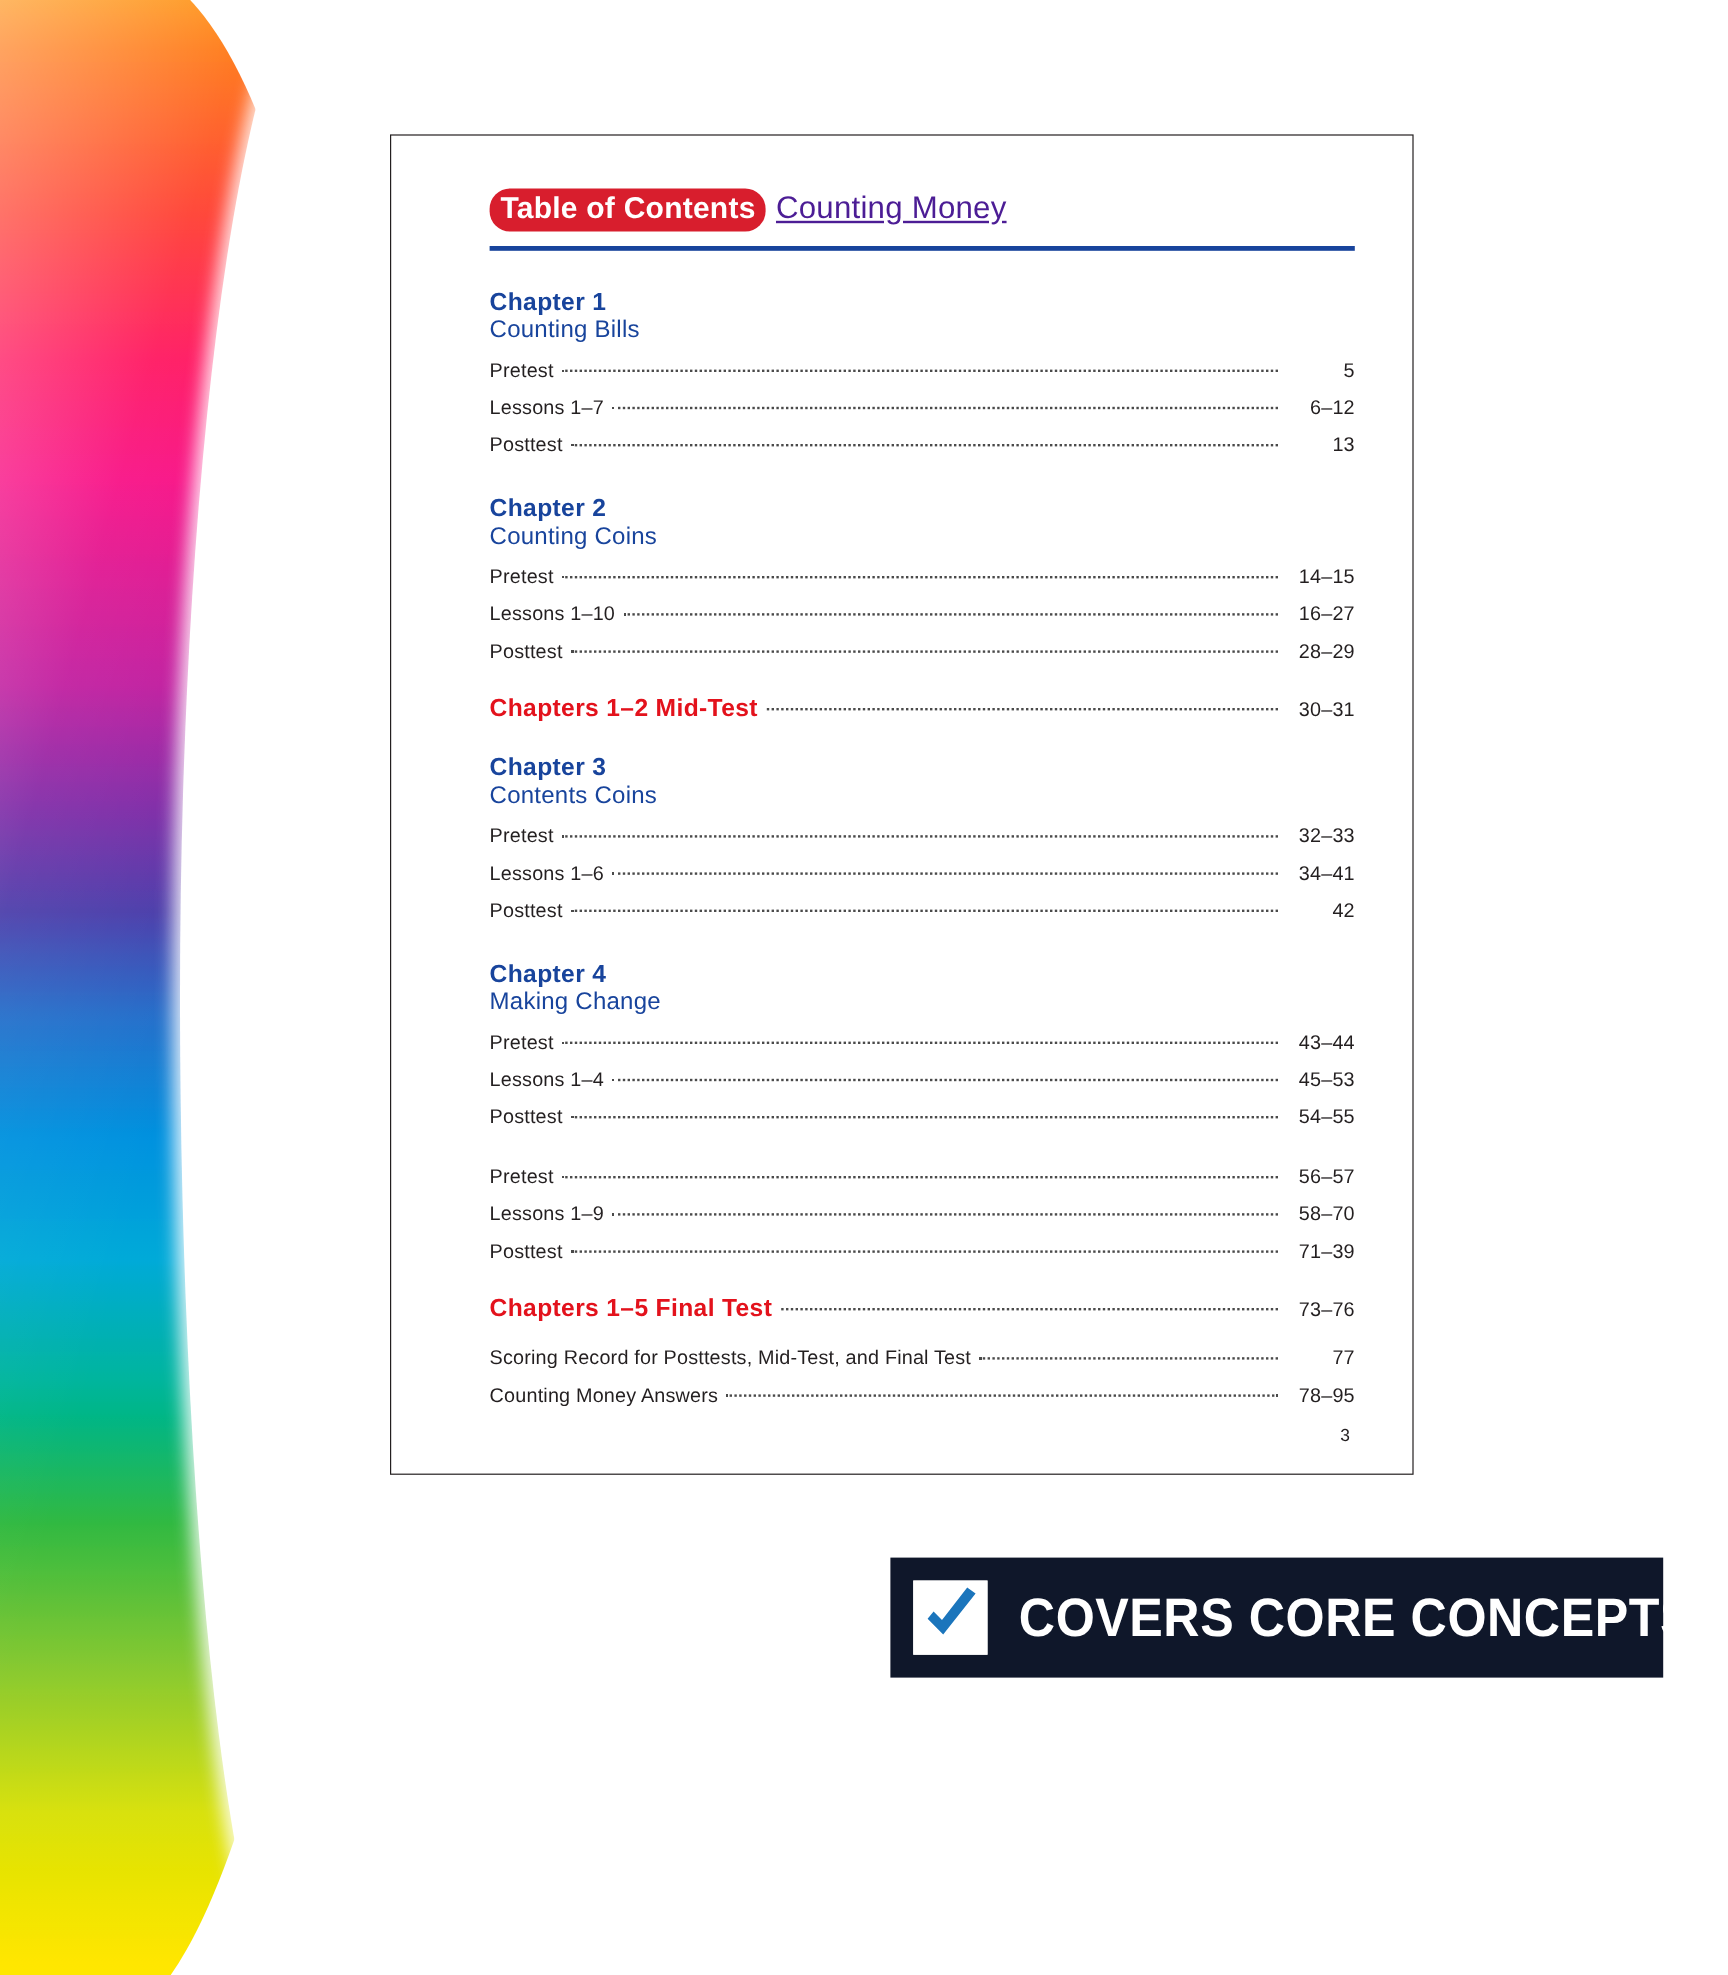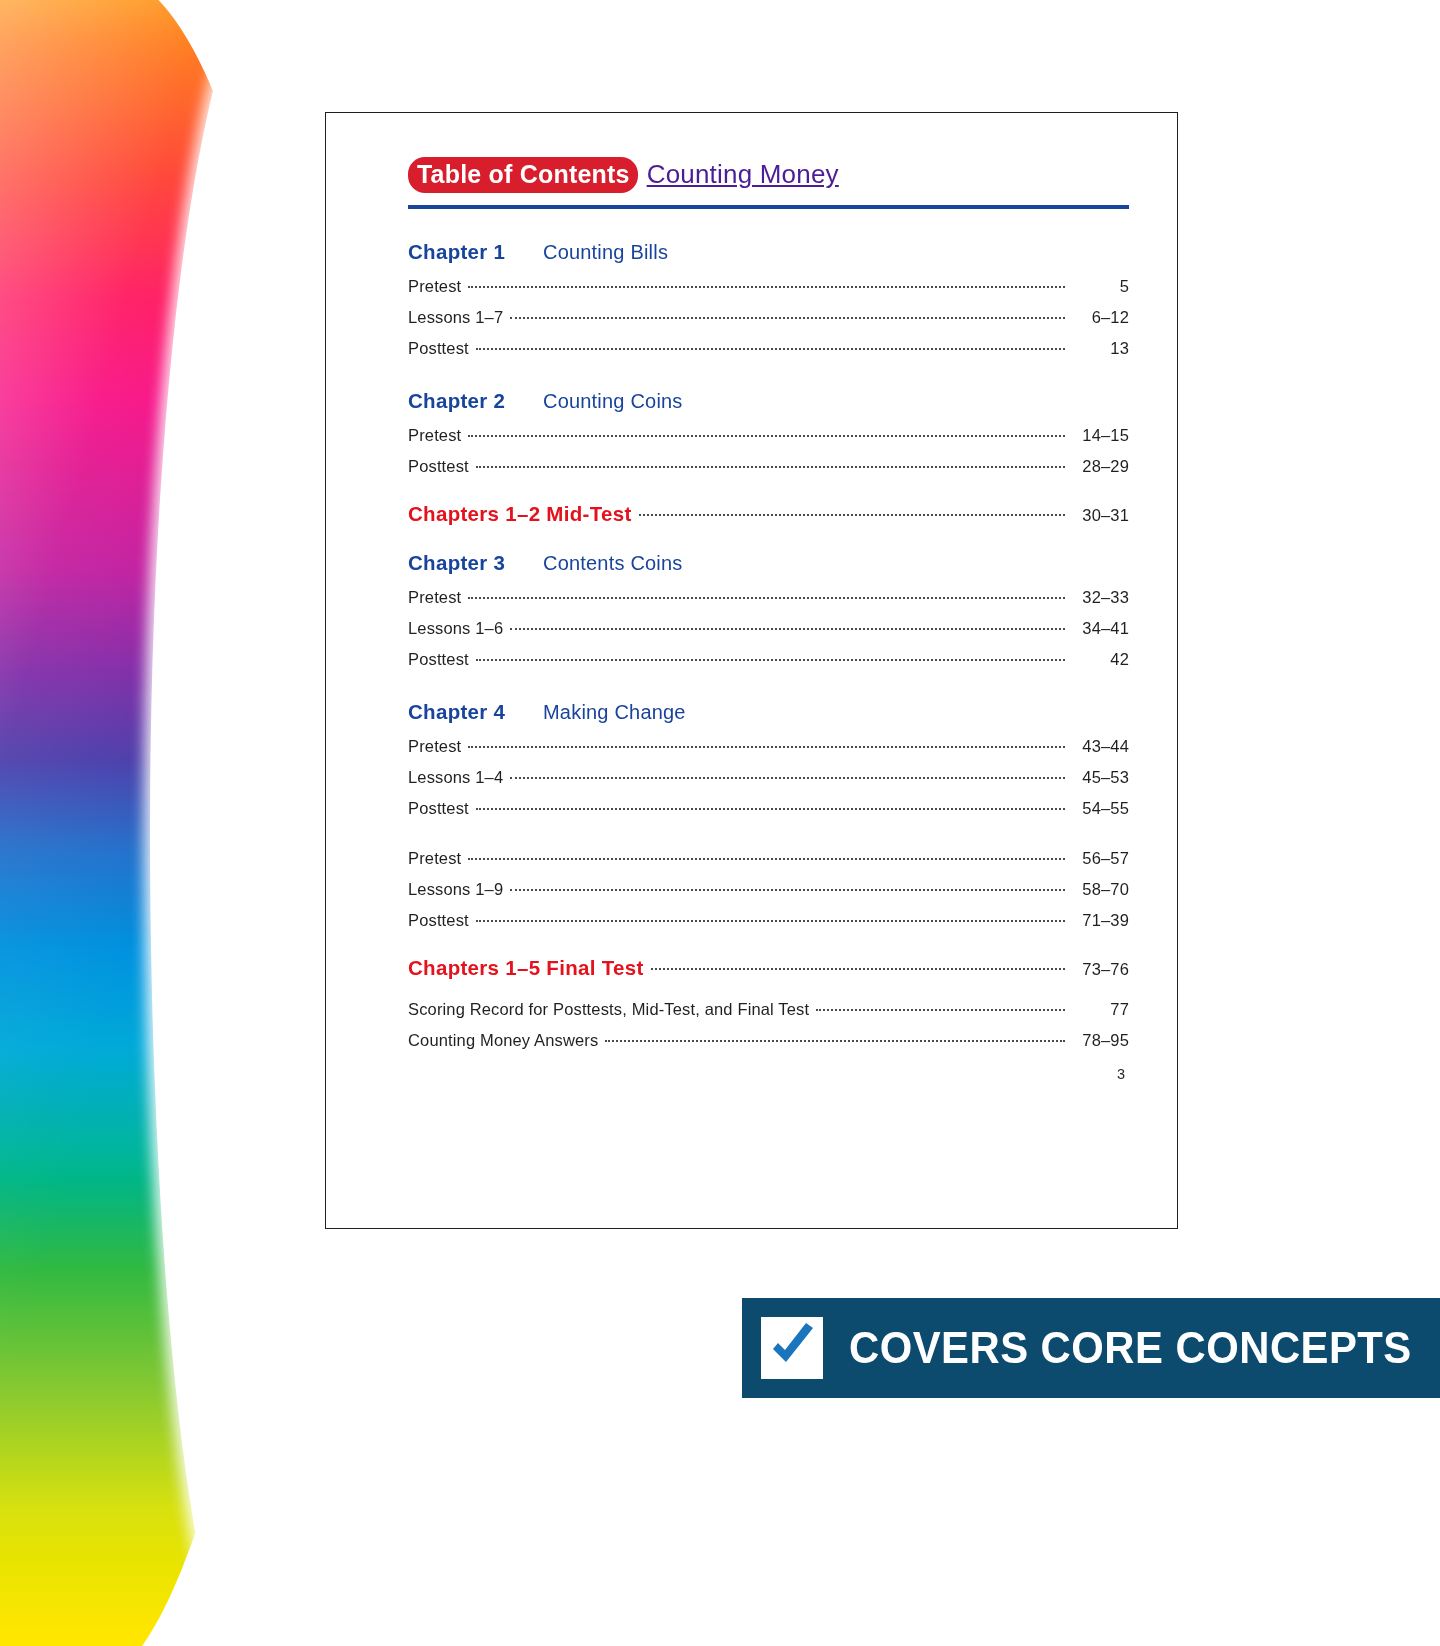--- a/index.html
+++ b/index.html
@@ -134,20 +134,21 @@
   .chapter-block {
     margin-top: 31px;
   }
   .chapter-block.tight {
     margin-top: 25px;
   }
   .chapter-head {
     display: flex;
     align-items: baseline;
     margin-bottom: 13px;
+    flex-direction: column;
   }
   .chapter-label {
     color: #18449c;
     font-weight: bold;
     font-size: 20.5px;
     letter-spacing: 0.3px;
     min-width: 135px;
   }
   .chapter-title {
     color: #18449c;
@@ -208,23 +209,23 @@
     padding-right: 4px;
     font-size: 14.5px;
     color: #231f20;
   }
 
   
   .banner {
     position: absolute;
     left: 742px;
     top: 1298px;
-    width: 698px;
+    width: 644px;
     height: 100px;
-    background: #0c4a6e;
+    background: #0f172a;
     display: flex;
     align-items: center;
     z-index: 4;
   }
   .banner-check {
     width: 62px;
     height: 62px;
     background: #ffffff;
     margin-left: 19px;
     margin-right: 26px;
@@ -292,20 +293,25 @@
       <div class="chapter-head">
         <span class="chapter-label">Chapter  2</span>
         <span class="chapter-title">Counting Coins</span>
       </div>
       <div class="toc-row">
         <span class="rowlabel">Pretest</span>
         <span class="dots"></span>
         <span class="pages">14–15</span>
       </div>
       <div class="toc-row">
+        <span class="rowlabel">Lessons  1–10</span>
+        <span class="dots"></span>
+        <span class="pages">16–27</span>
+      </div>
+      <div class="toc-row">
         <span class="rowlabel">Posttest</span>
         <span class="dots"></span>
         <span class="pages">28–29</span>
       </div>
     </div>
 
     <div class="toc-row special">
       <span class="rowlabel">Chapters  1–2 Mid-Test</span>
       <span class="dots"></span>
       <span class="pages">30–31</span>

